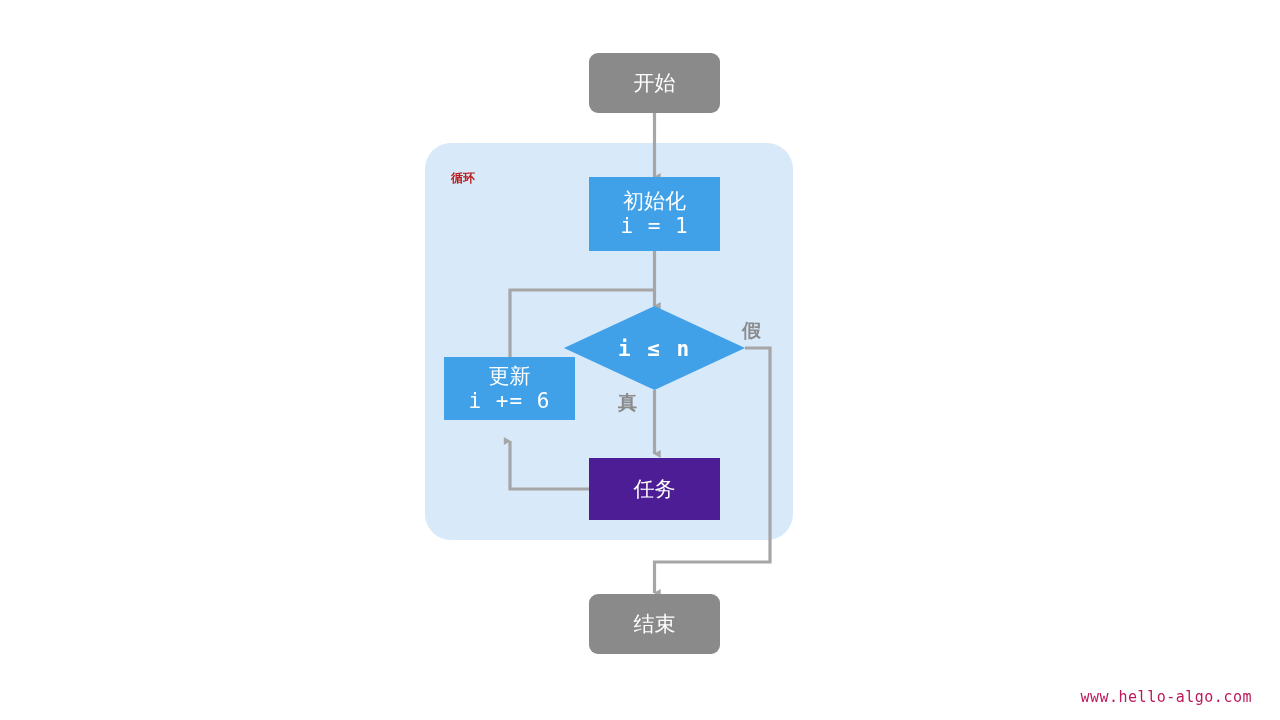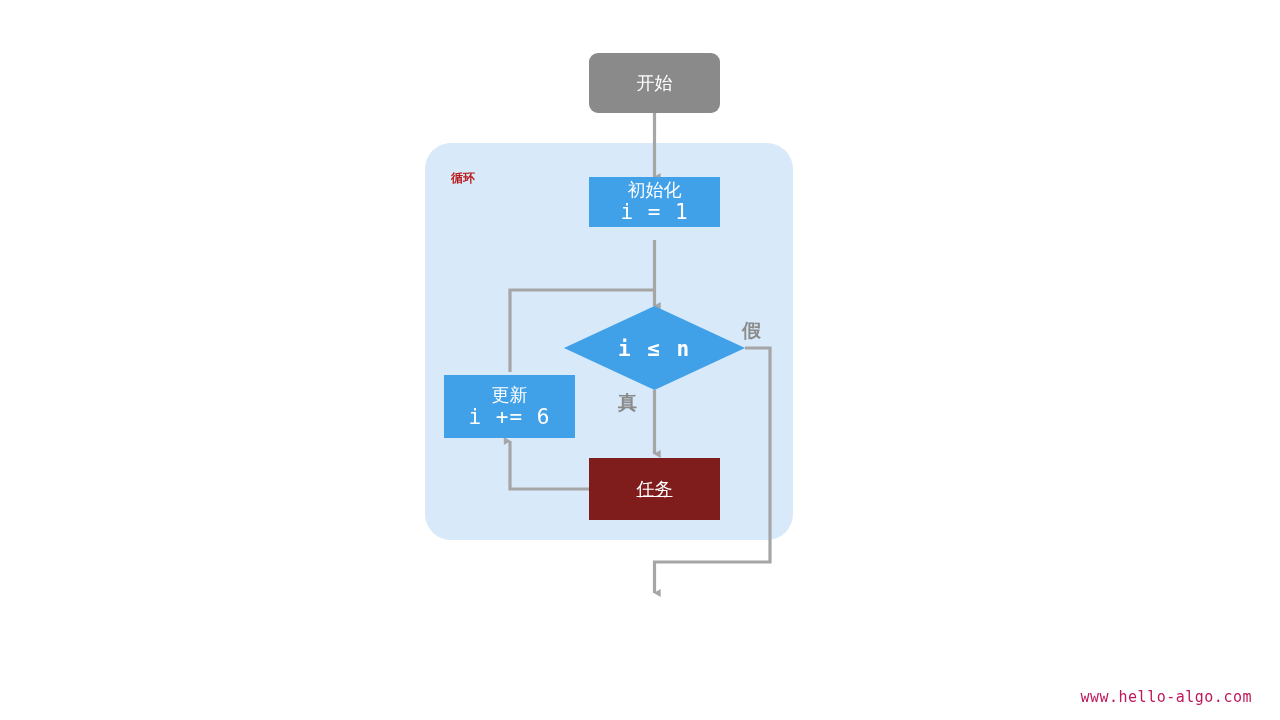--- a/index.html
+++ b/index.html
@@ -30,37 +30,36 @@
     flex-direction: column;
     align-items: center;
     justify-content: center;
     box-sizing: border-box;
     color: #ffffff;
     line-height: 1.18;
     text-align: center;
   }
   .node .cn {
     font-family: "DejaVu Sans", "Liberation Sans", sans-serif;
-    font-size: 18px;
+    font-size: 21px;
   }
   .node .mono {
     font-family: "DejaVu Sans Mono", "Liberation Mono", monospace;
     font-size: 21px;
     letter-spacing: 1px;
   }
   .terminal {
     background: #8a8a8a;
     border-radius: 9px;
   }
   .process {
     background: #40a0e8;
   }
   .task {
-    background: #7f1d1d;
-    text-decoration: underline;
+    background: #4c1d95;
   }
   .loop-box {
     position: absolute;
     background: #d8e9f9;
     border-radius: 26px;
   }
   .loop-label {
     position: absolute;
     color: #b91c1c;
     font-family: "DejaVu Sans", "Liberation Sans", sans-serif;
@@ -128,30 +127,33 @@
 
   <div class="diamond-text" style="left:564px; top:337px; width:181px;">i ≤ n</div>
 
   <div class="decision-label" style="left:618px; top:390px;">真</div>
   <div class="decision-label" style="left:742px; top:318px;">假</div>
 
   <div class="node terminal" style="left:589px; top:53px; width:131px; height:60px;">
     <span class="cn">开始</span>
   </div>
 
-  <div class="node process" style="left:589px; top:177px; width:131px; height:50px;">
+  <div class="node process" style="left:589px; top:177px; width:131px; height:74px;">
     <span class="cn">初始化</span>
     <span class="mono">i = 1</span>
   </div>
 
-  <div class="node process" style="left:444px; top:375px; width:131px; height:63px;">
+  <div class="node process" style="left:444px; top:357px; width:131px; height:63px;">
     <span class="cn">更新</span>
     <span class="mono">i += 6</span>
   </div>
 
   <div class="node task" style="left:589px; top:458px; width:131px; height:62px;">
     <span class="cn">任务</span>
   </div>
 
+  <div class="node terminal" style="left:589px; top:594px; width:131px; height:60px;">
+    <span class="cn">结束</span>
+  </div>
 
   <div class="watermark">www.hello-algo.com</div>
 
 </div>
 
 </body></html>

